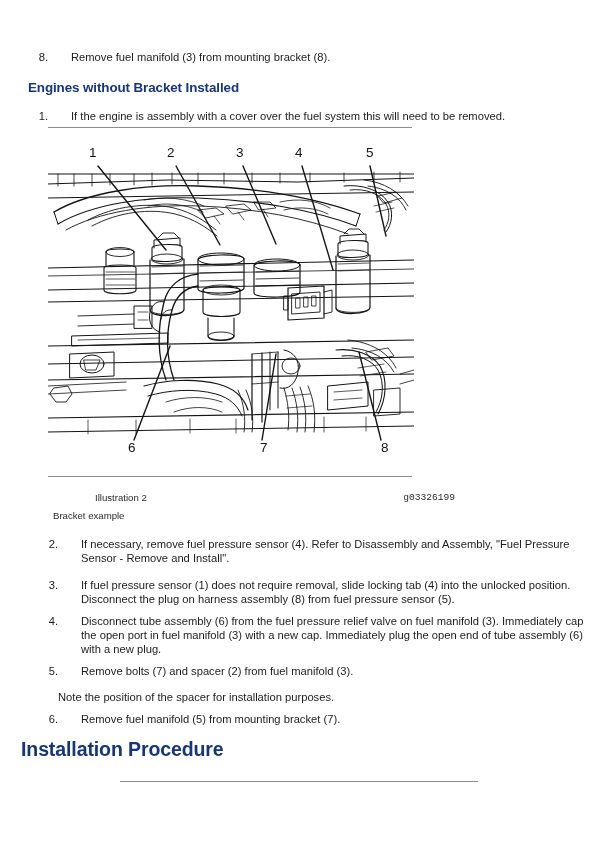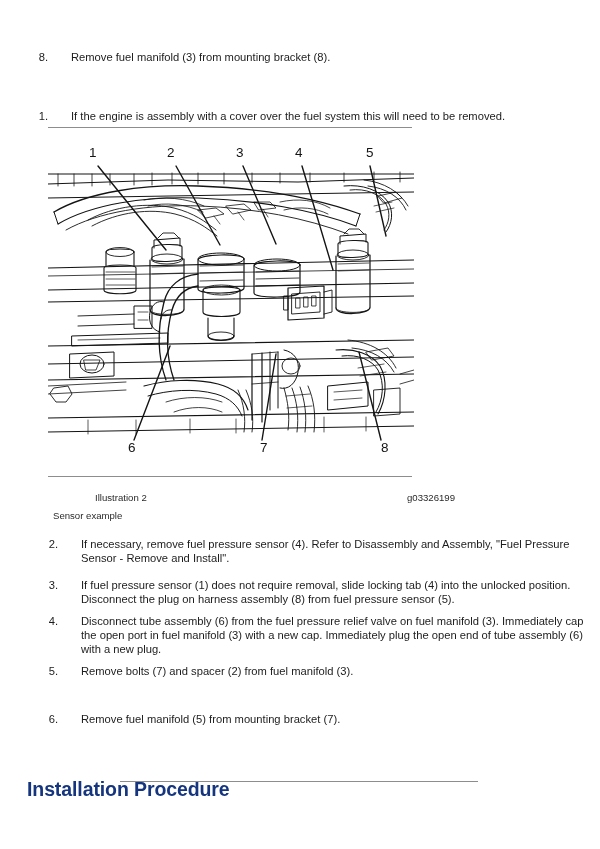--- a/index.html
+++ b/index.html
@@ -79,32 +79,34 @@
     position: absolute;
     left: 53px;
     width: 360px;
     font-size: 9.6px;
     color: #2a2a2a;
   }
   .fig-caption-line .right {
     position: absolute;
     right: 0;
     top: 0;
+    font-family: Liberation Mono, monospace;
   }
 </style>
 </head>
 <body>
 
 <div class="page">
 
   <div class="step" style="left:28px; top:50px; width:540px;">
     <span class="num">8.</span>
     <span class="body">Remove fuel manifold (3) from mounting bracket (8).</span>
   </div>
 
+  <div class="heading h2" style="left:28px; top:80px;">Engines without Bracket Installed</div>
 
   <div class="step" style="left:28px; top:109px; width:545px;">
     <span class="num">1.</span>
     <span class="body">If the engine is assembly with a cover over the fuel system this will need to be removed.</span>
   </div>
 
   <div class="rule" style="left:48px; top:127px; width:364px;"></div>
 
   <div id="illustration-figure">
     <svg width="366" height="325" viewBox="0 0 366 325">
@@ -275,21 +277,21 @@
         </g>
     </svg>
   </div>
 
   <div class="rule" style="left:48px; top:476px; width:364px;"></div>
 
   <div class="fig-caption-line" style="top:492px;padding-left:42px;">
     <span>Illustration 2</span>
     <span class="right">g03326199</span>
   </div>
-  <div class="fig-caption-line" style="top:510px;">Sensor example</div>
+  <div class="fig-caption-line" style="top:510px;">Bracket example</div>
 
   <div class="step" style="left:38px; top:537px; width:540px;">
     <span class="num">2.</span>
     <span class="body">If necessary, remove fuel pressure sensor (4). Refer to Disassembly and Assembly, "Fuel Pressure Sensor - Remove and Install".</span>
   </div>
 
   <div class="step" style="left:38px; top:578px; width:545px;">
     <span class="num">3.</span>
     <span class="body">If fuel pressure sensor (1) does not require removal, slide locking tab (4) into the unlocked position. Disconnect the plug on harness assembly (8) from fuel pressure sensor (5).</span>
   </div>
@@ -297,23 +299,24 @@
   <div class="step" style="left:38px; top:614px; width:548px;">
     <span class="num">4.</span>
     <span class="body">Disconnect tube assembly (6) from the fuel pressure relief valve on fuel manifold (3). Immediately cap the open port in fuel manifold (3) with a new cap. Immediately plug the open end of tube assembly (6) with a new plug.</span>
   </div>
 
   <div class="step" style="left:38px; top:664px; width:540px;">
     <span class="num">5.</span>
     <span class="body">Remove bolts (7) and spacer (2) from fuel manifold (3).</span>
   </div>
 
+  <div class="plain-para" style="left:58px; top:690px; width:500px;">Note the position of the spacer for installation purposes.</div>
 
   <div class="step" style="left:38px; top:712px; width:540px;">
     <span class="num">6.</span>
     <span class="body">Remove fuel manifold (5) from mounting bracket (7).</span>
   </div>
 
-  <div class="heading h1" style="left:27px; top:738px;margin-top:40px;">Installation Procedure</div>
+  <div class="heading h1" style="left:21px; top:738px;">Installation Procedure</div>
 
   <div class="rule" style="left:120px; top:781px; width:358px;"></div>
 
 </div>
 
 </body></html>

